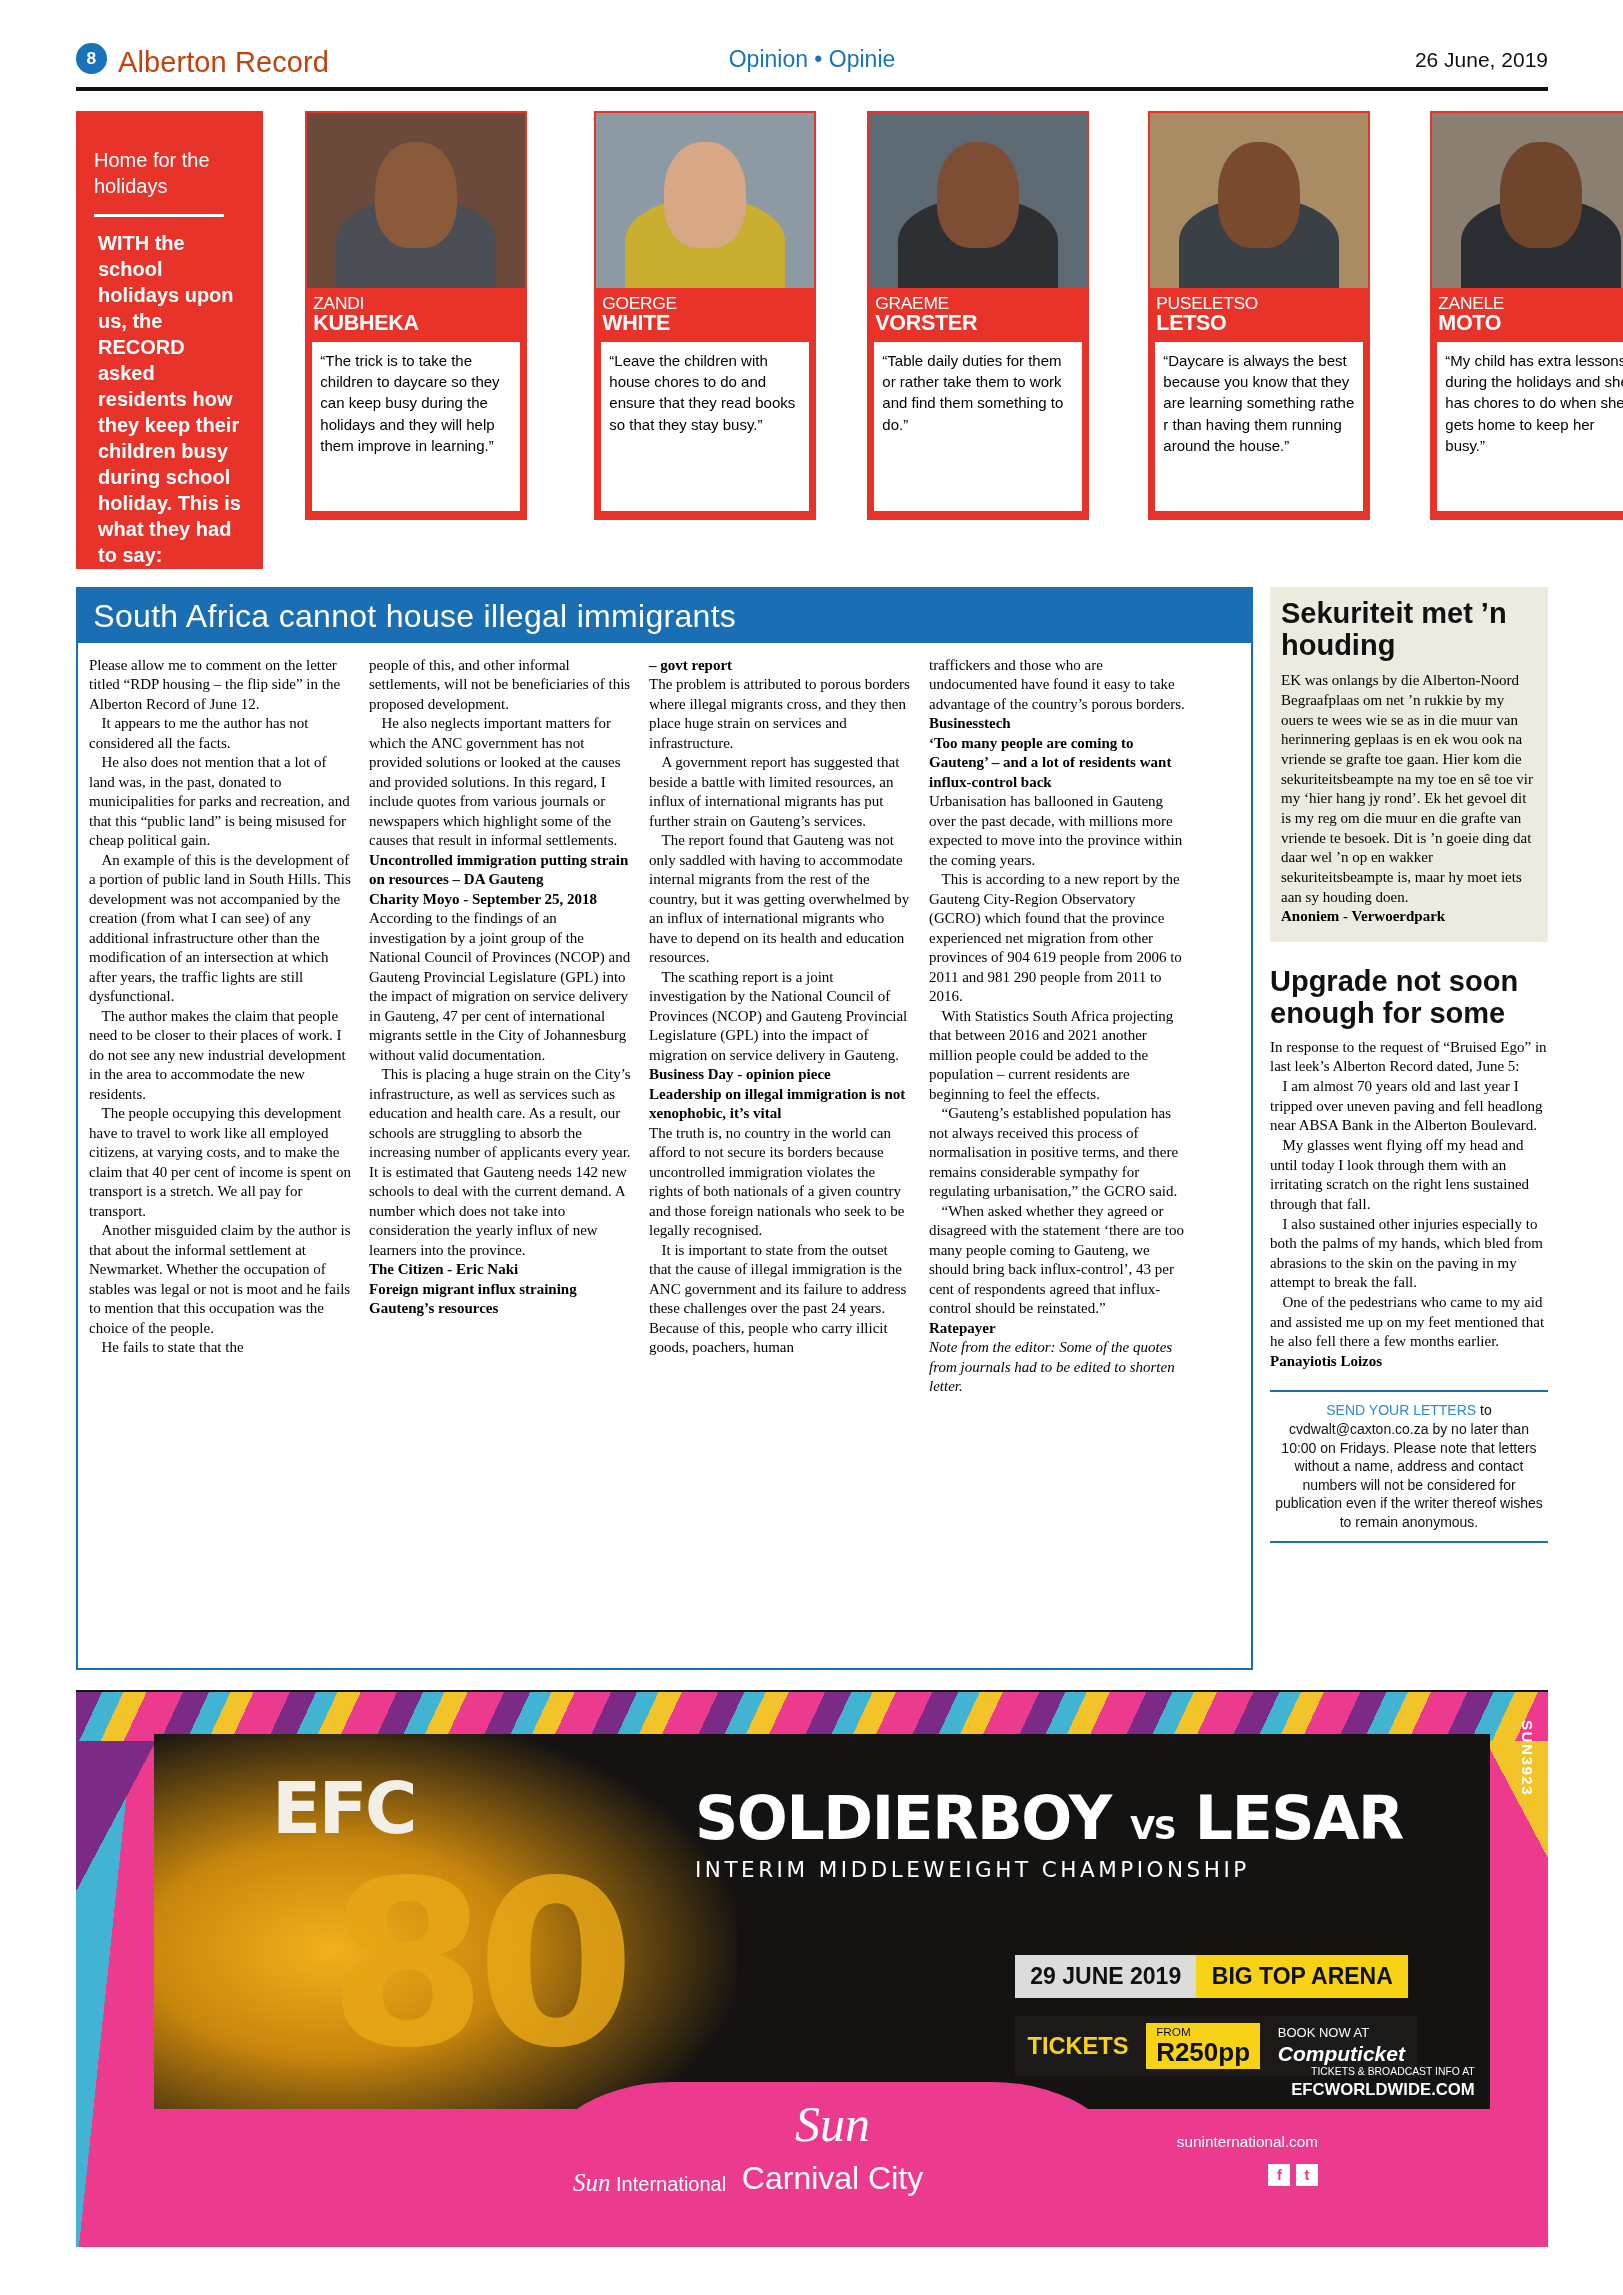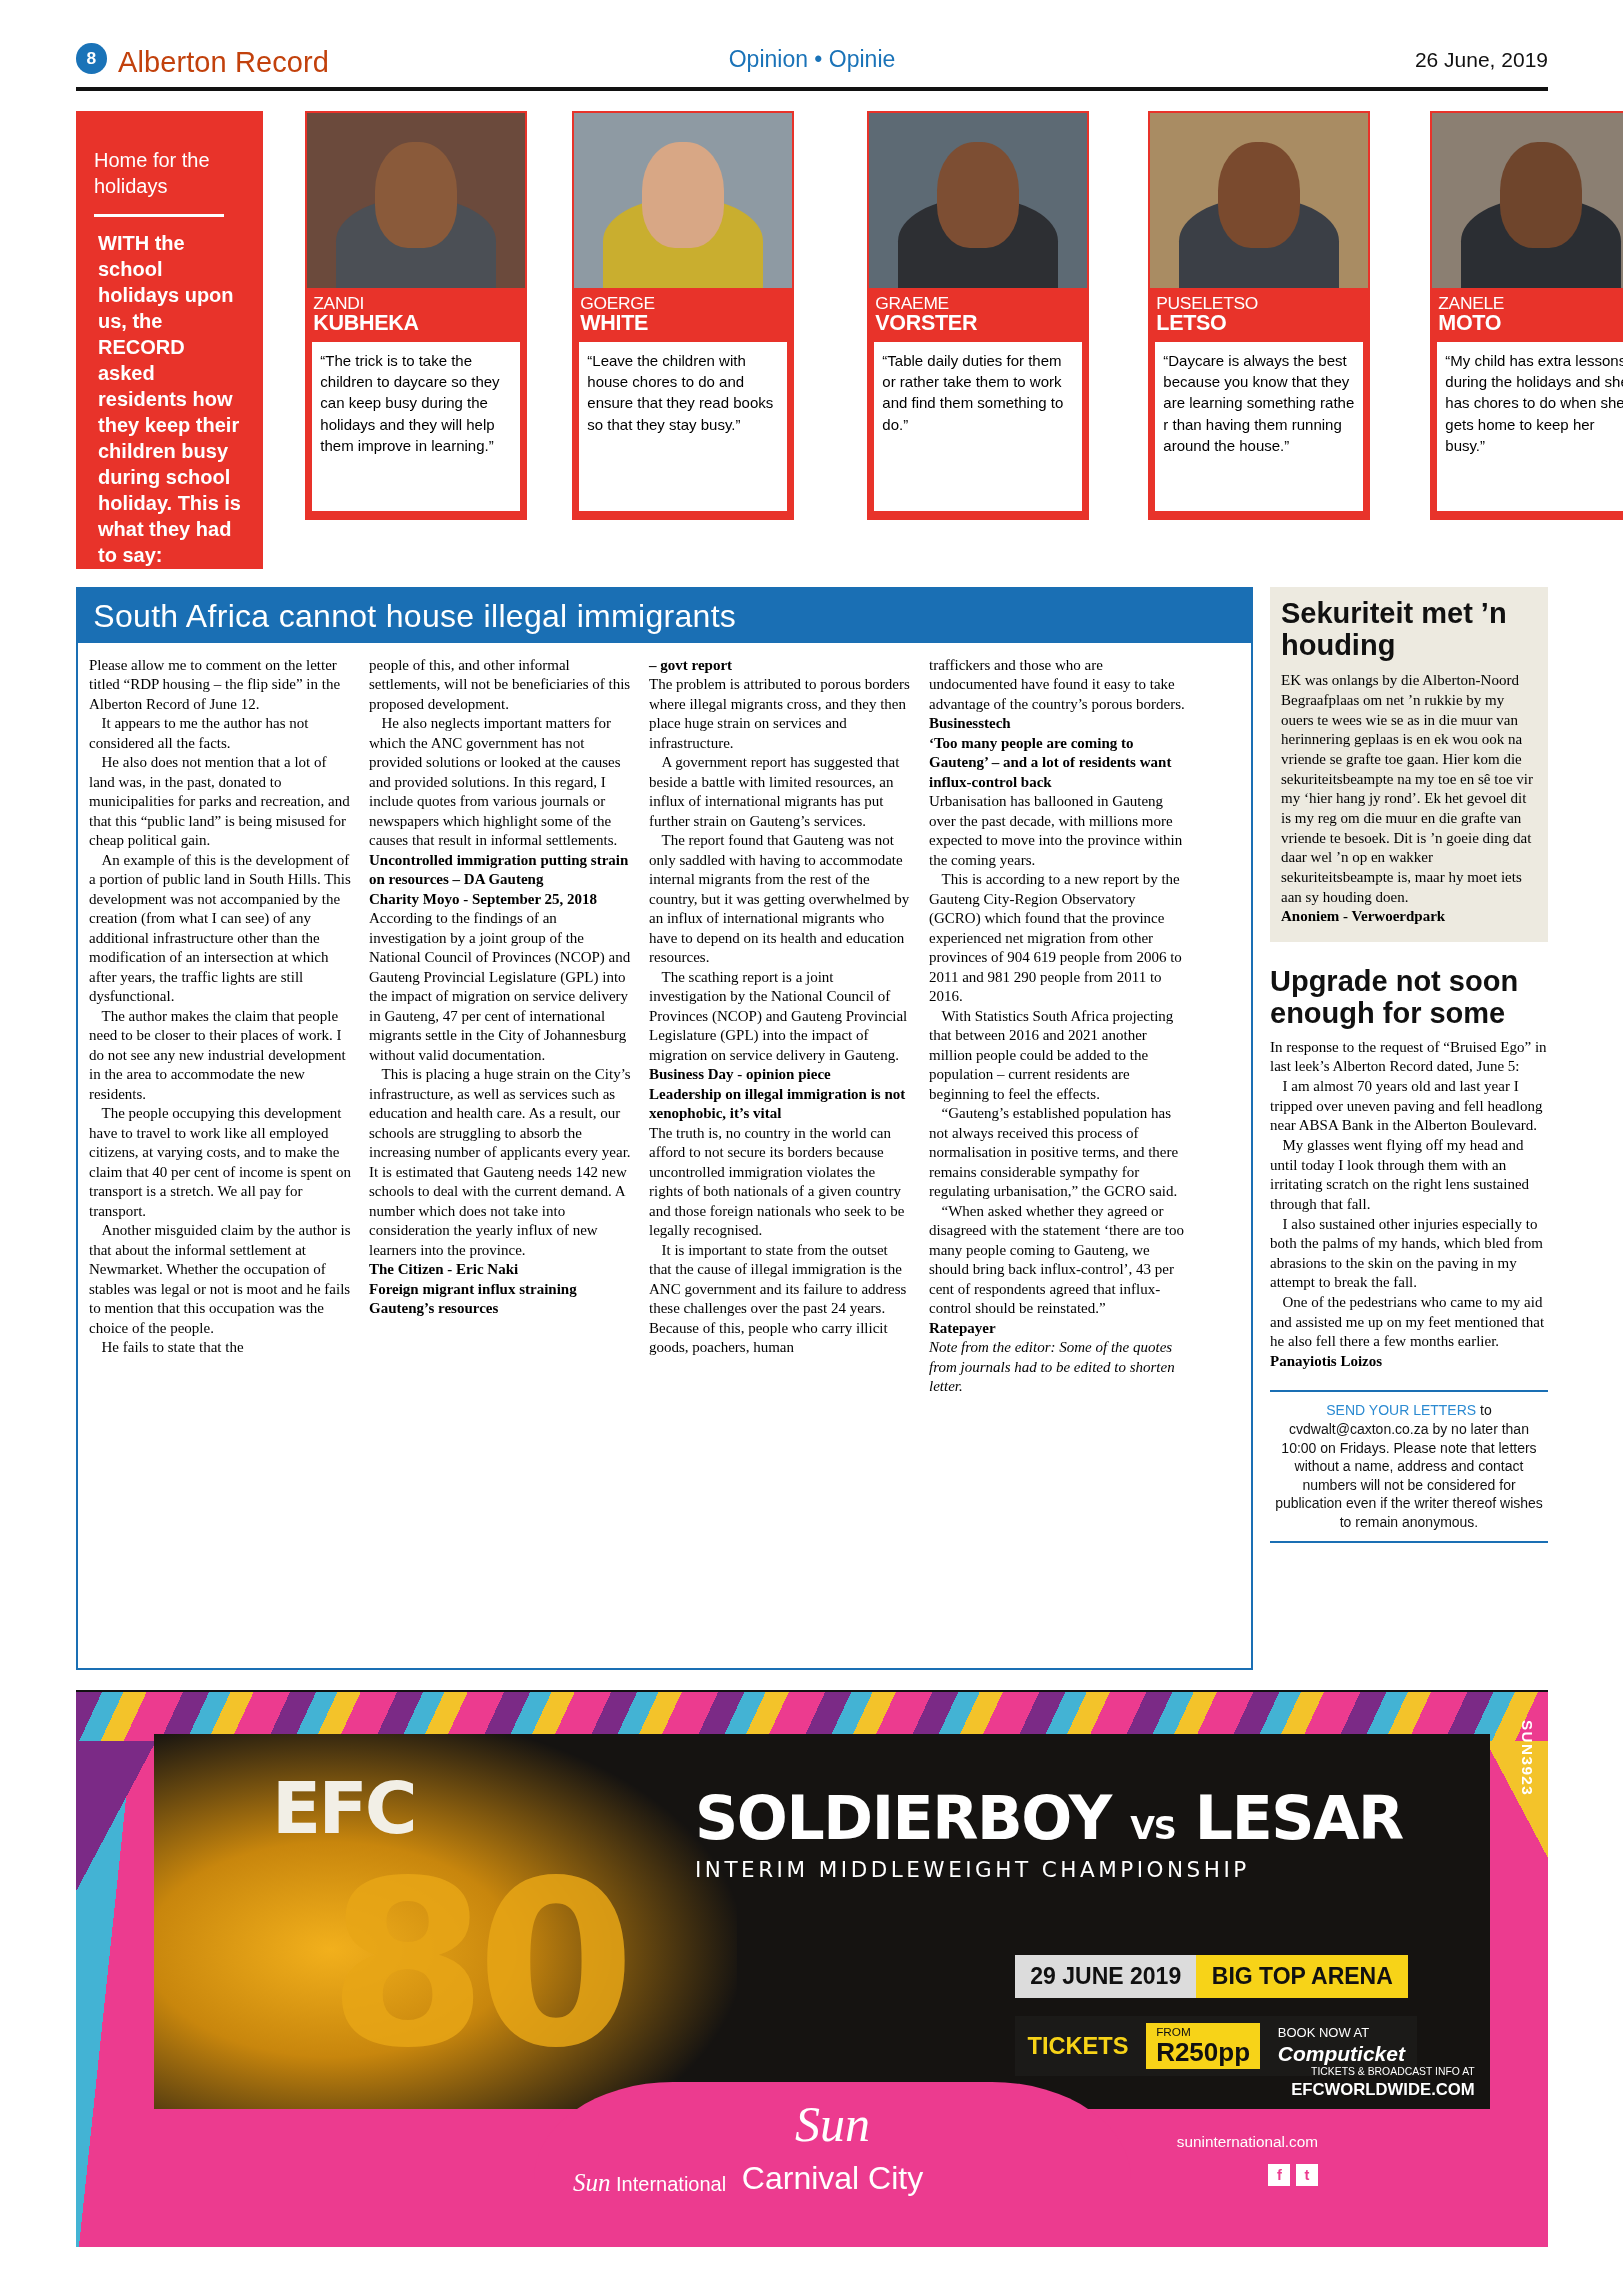--- a/index.html
+++ b/index.html
@@ -121,21 +121,21 @@
             <div class="head" style="width:82px;height:106px;top:29px;background:#8a5a3a"></div>
           </div>
           <div class="vox-name">
             <span class="first">ZANDI</span>
             <span class="last">KUBHEKA</span>
           </div>
           <div class="vox-quote">
             <div class="inner">“The trick is to take the children to daycare so they can keep busy during the holidays and they will help them improve in learning.”</div>
           </div>
         </div>
-        <div class="vox-card" style="left: 496px;">
+        <div class="vox-card" style="left: 518px;">
           <div class="vox-photo">
             <div class="sky" style="background:#8e9aa3"></div>
             <div class="body" style="width:160px;height:90px;background:#c9ae2f"></div>
             <div class="head" style="width:82px;height:106px;top:29px;background:#d8a785"></div>
           </div>
           <div class="vox-name">
             <span class="first">GOERGE</span>
             <span class="last">WHITE</span>
           </div>
           <div class="vox-quote">

